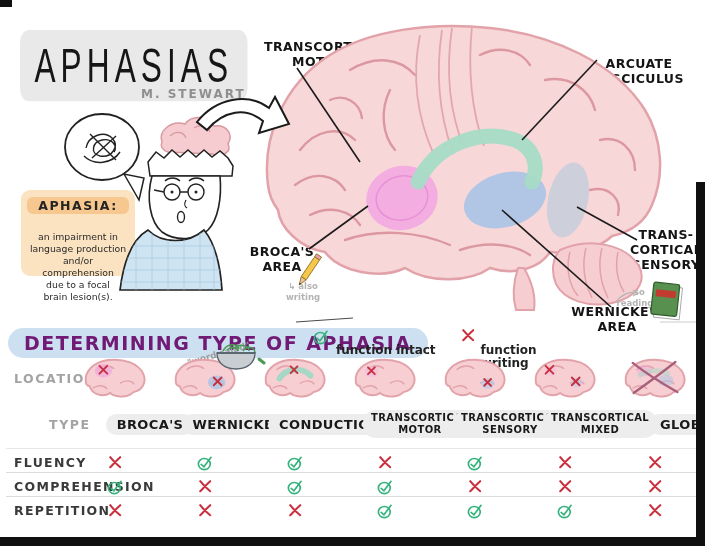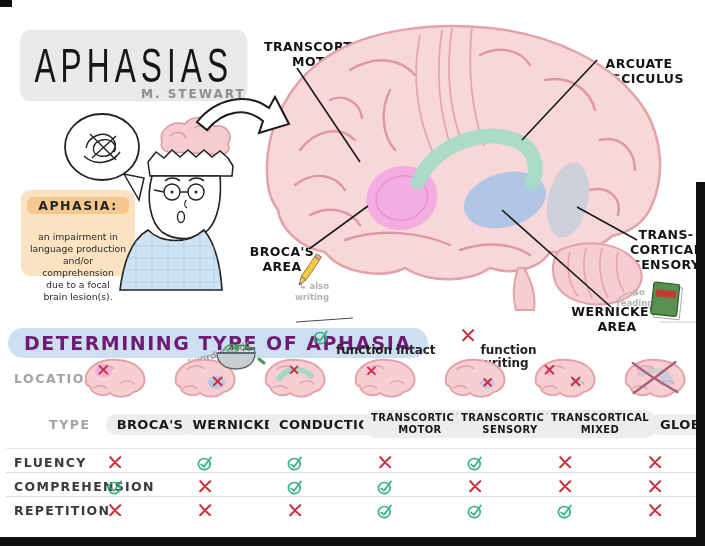--- a/index.html
+++ b/index.html
@@ -21,21 +21,21 @@
   #def-body{margin-top:17px;font-size:9.3px;line-height:1.3;color:#2a2a2a;text-align:center;}
 
   
   .blabel{position:absolute;font-size:12.5px;font-weight:600;letter-spacing:.4px;line-height:1.18;color:#141414;text-align:center;}
   #lbl-tm{left:264px;top:40px;width:110px;}
   #lbl-af{left:592px;top:34px;width:94px;margin-top:23px;}
   #lbl-broca{left:246px;top:245px;width:72px;}
   #lbl-tcs{left:628px;top:228px;width:76px;}
   #lbl-wern{left:568px;top:305px;width:98px;}
   .note{position:absolute;font-size:8.5px;line-height:1.25;color:#b3b3b3;font-weight:600;}
-  #note-writing{left:277px;top:281px;width:52px;text-align:right;}
+  #note-writing{left:277px;top:281px;width:52px;text-align:center;}
   #note-reading{left:612px;top:287px;width:46px;text-align:center;}
 
   
   .rot{position:absolute;transform-origin:left top;font-weight:700;white-space:nowrap;}
   #txt-motor{left:427px;top:44px;transform:rotate(78deg);font-size:10px;letter-spacing:2px;color:#dba4ad;}
   #txt-sensory{left:458px;top:38px;transform:rotate(81deg);font-size:10px;letter-spacing:2px;color:#ecc6cb;}
   #txt-fluency{left:366px;top:186px;transform:rotate(-27deg);font-size:14.5px;letter-spacing:.5px;color:#d13bc4;}
   #txt-repetition{left:451px;top:131px;transform:rotate(-13deg);font-size:13px;letter-spacing:1px;color:#2aa06e;}
   #txt-comprehension{left:471px;top:196px;transform:rotate(-35deg);font-size:9.5px;letter-spacing:.3px;color:#3f74c8;}
 

